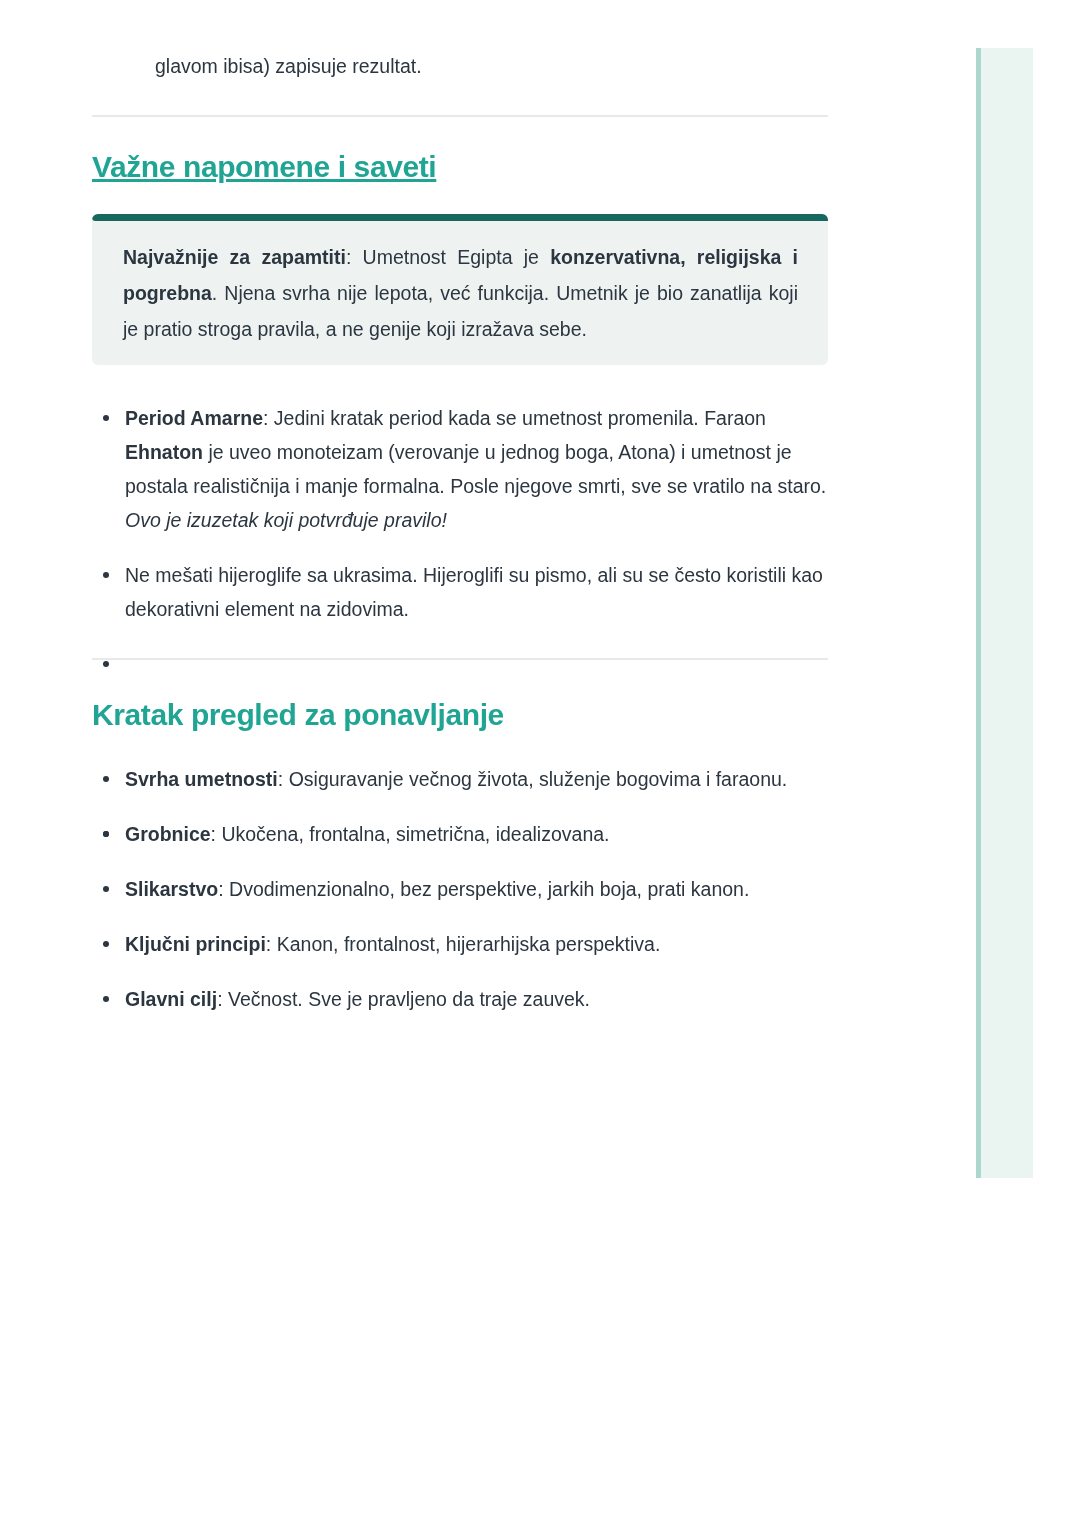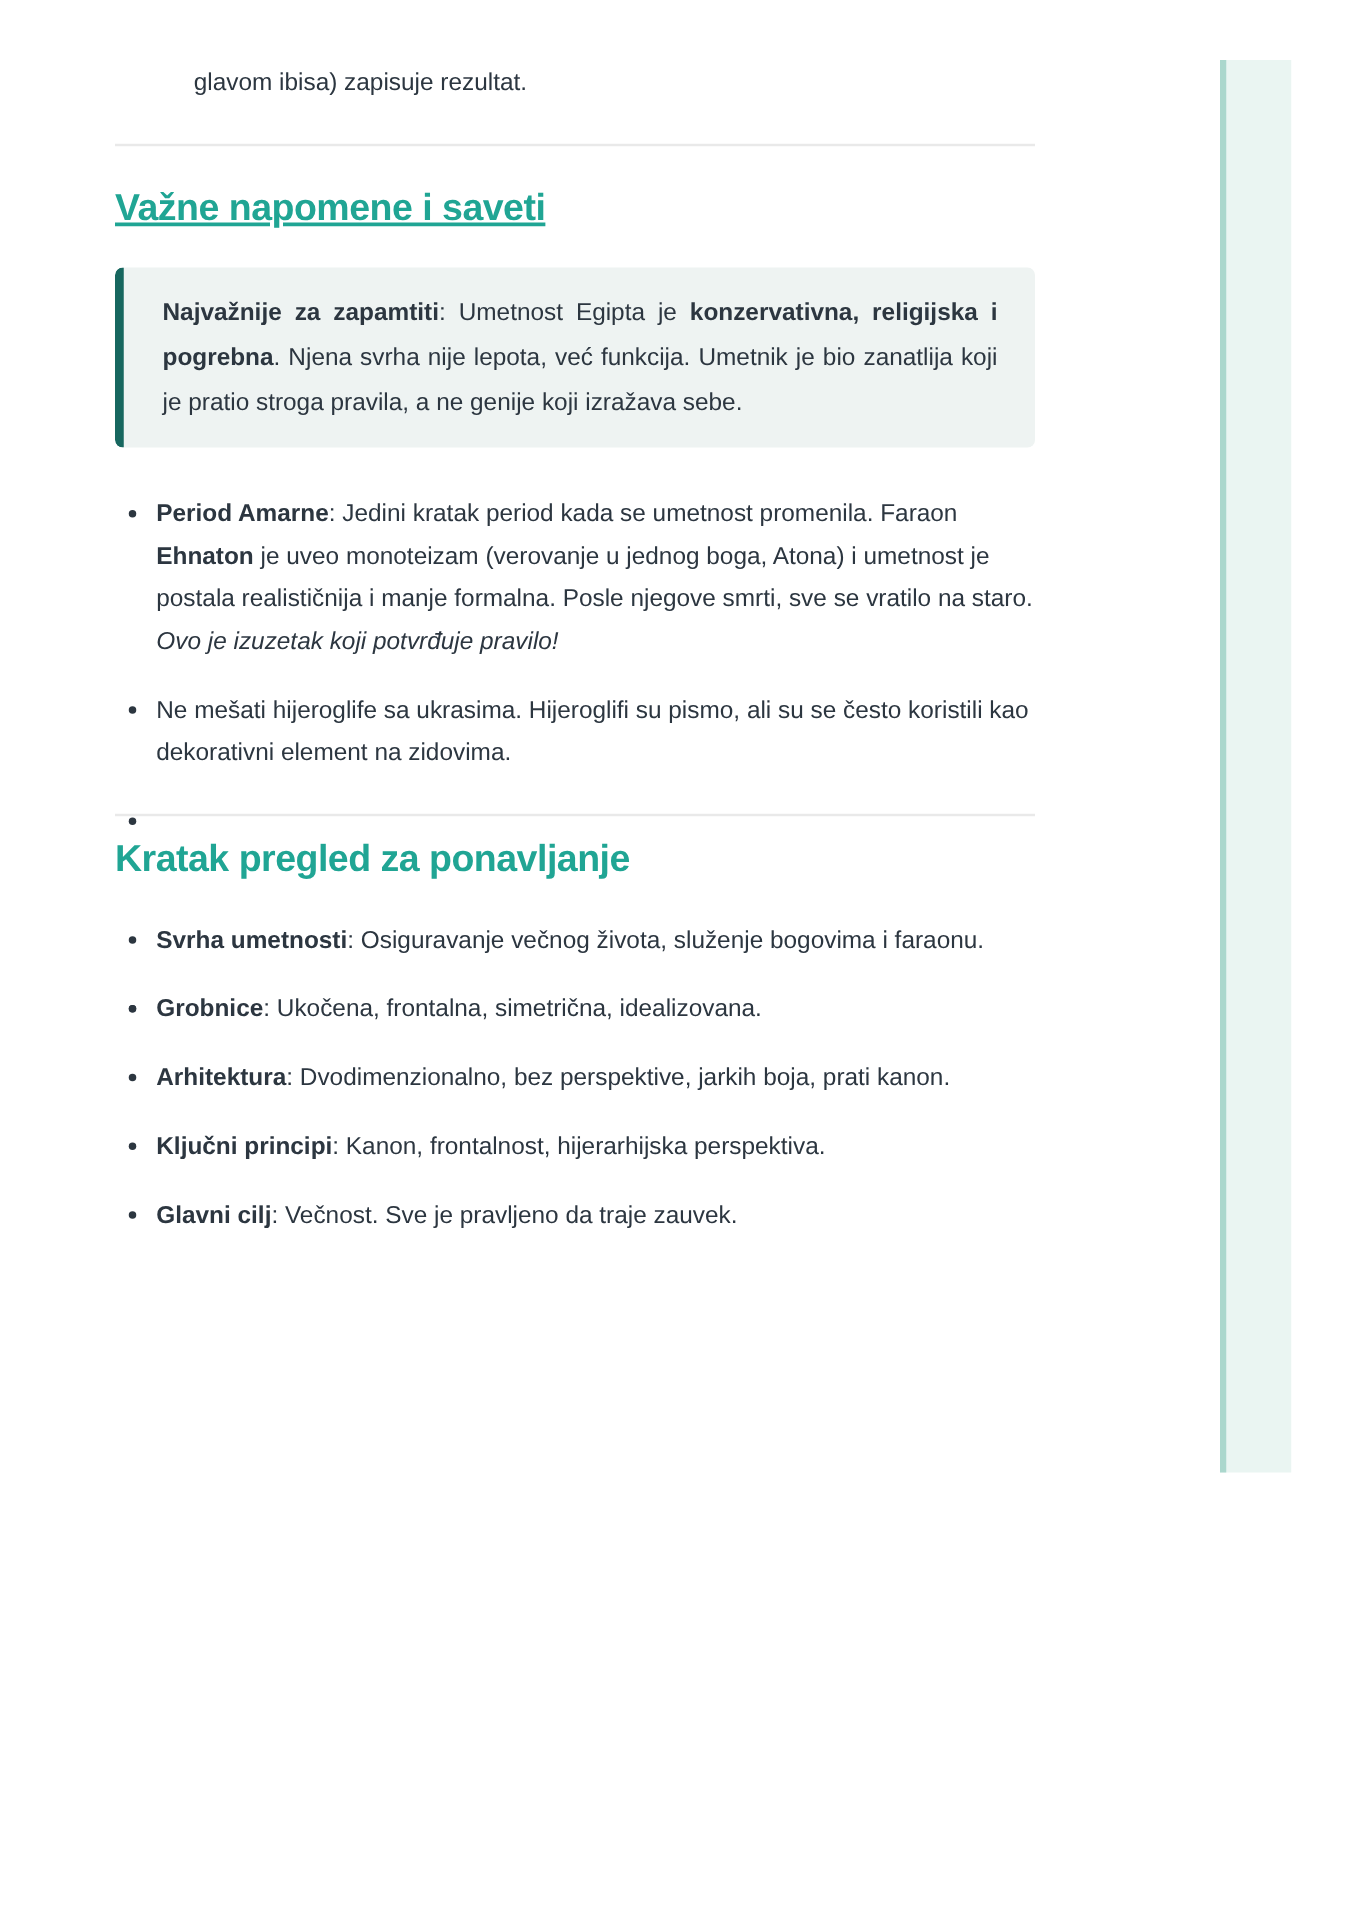--- a/index.html
+++ b/index.html
@@ -42,27 +42,28 @@
   }
   .divider-1 { margin-top: 33px; }
   .divider-2 { margin-top: 32px; }
   .section-title {
     font-size: 30px;
     font-weight: 700;
     letter-spacing: -0.4px;
     color: #20a594;
   }
   .title-1 { margin-top: 33px; text-decoration: underline; }
-  .title-2 { margin-top: 18px; }
+  .title-2 { margin-top: 38px; }
   .callout {
     margin-top: 30px;
     display: flex;
     border-radius: 6px;
     overflow: hidden;
     background: #eef3f2;
+    flex-direction: column;
   }
   .callout-bar {
     flex: 0 0 7px;
     background: #17675f;
     border-radius: 6px 0 0 6px;
   }
   .callout-text {
     padding: 18px 30px 18px 31px;
     font-size: 19.5px;
     line-height: 36px;
@@ -147,21 +148,21 @@
       </li>
       <li>
         <span class="dot"></span>
       </li>
       <li>
         <span class="dot"></span>
         <span class="li-text"><span class="b">Grobnice</span><span>: Ukočena, frontalna, simetrična, idealizovana.</span></span>
       </li>
       <li>
         <span class="dot"></span>
-        <span class="li-text"><span class="b">Arhitektura</span><span>: Dvodimenzionalno, bez perspektive, jarkih boja, prati kanon.</span></span>
+        <span class="li-text"><span class="b">Slikarstvo</span><span>: Dvodimenzionalno, bez perspektive, jarkih boja, prati kanon.</span></span>
       </li>
       <li>
         <span class="dot"></span>
         <span class="li-text"><span class="b">Ključni principi</span><span>: Kanon, frontalnost, hijerarhijska perspektiva.</span></span>
       </li>
       <li>
         <span class="dot"></span>
         <span class="li-text"><span class="b">Glavni cilj</span><span>: Večnost. Sve je pravljeno da traje zauvek.</span></span>
       </li>
     </ul>

